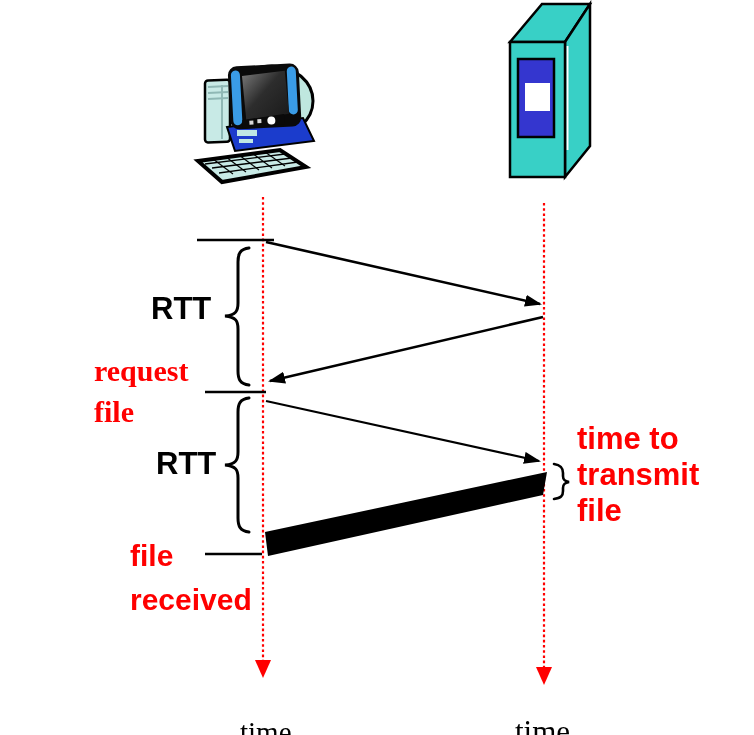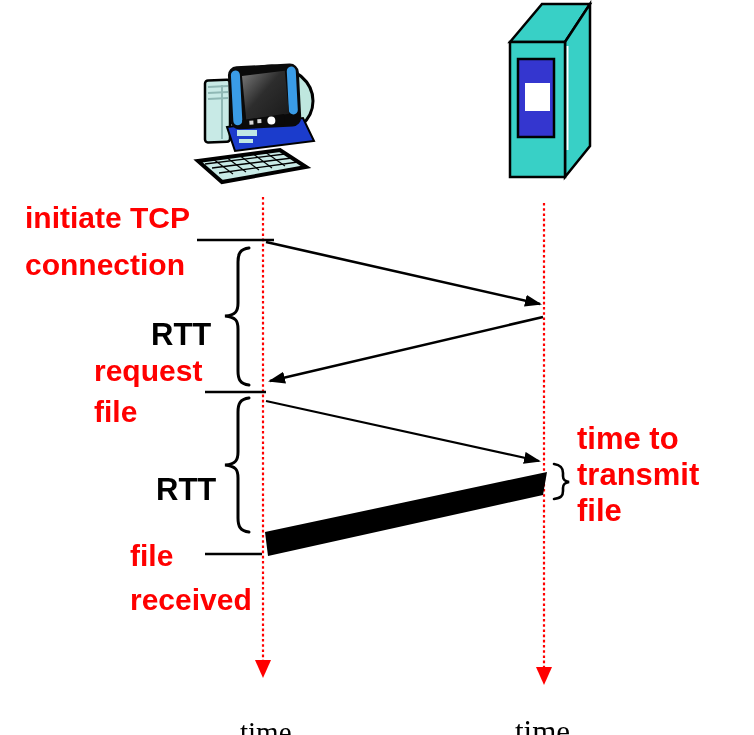--- a/index.html
+++ b/index.html
@@ -7,25 +7,25 @@
     --server-teal:#38d0c6; --server-panel-blue:#3436cf;
     --client-base-blue:#1b3ccc; --client-accent-blue:#3a9ce6; --client-light-teal:#c8eae6;
   }
   html,body{margin:0;padding:0;background:#fff;}
   .canvas{
     position:relative; width:754px; height:735px; background:#fff;
     font-family:"Liberation Sans", sans-serif; overflow:hidden;
   }
   .canvas svg{position:absolute; left:0; top:0;}
   .lbl{position:absolute; white-space:pre-line; color:var(--annotation-red,#f00); font-weight:bold;}
-  .lbl.black{color:var(--ink-black,#000);margin-top:26px;}
+  .lbl.black{color:var(--ink-black,#000);}
   .lbl.serif{font-family:"Liberation Serif", serif; font-weight:normal; color:var(--ink-black,#000);margin-top:28px;}
   .initiate{left:25px; top:194px; font-size:30px; line-height:47px;}
   .rtt1{left:151px; top:291px; font-size:31px;}
-  .request{left:94px; top:350px; font-size:30px; line-height:41px;}
+  .request{left:94px; top:350px; font-size:30px; line-height:41px;font-family:Liberation Serif, serif;}
   .rtt2{left:156px; top:446px; font-size:31px;}
   .filercv{left:130px; top:534px; font-size:30px; line-height:44px;}
   .transmit{left:577px; top:421px; font-size:31px; line-height:36px;}
   .time-c{left:240px; top:688px; font-size:29px;}
   .time-s{left:515px; top:686px; font-size:31px;}
   .ink-stroke{stroke:var(--ink-black,#000); fill:none;}
   .ink-fill{fill:var(--ink-black,#000);}
   .red-stroke{stroke:var(--timeline-red,#f00); fill:none;}
   .red-fill{fill:var(--timeline-red,#f00);}
   .teal{fill:var(--server-teal,#38d0c6); stroke:var(--ink-black,#000); stroke-width:2.5;}
@@ -113,22 +113,20 @@
     <line x1="543" y1="317" x2="270" y2="381" class="ink-stroke" stroke-width="2.6" marker-end="url(#arrow)"></line>
     <line x1="266" y1="401" x2="539" y2="461" class="ink-stroke" stroke-width="2.2" marker-end="url(#arrow)"></line>
 
     <polygon points="265,532 547,472 543,495 268,556" class="ink-fill"></polygon>
 
     <path d="M 249 248 C 240 249 238 254 238 262 L 238 303 C 238 311 236 315 225 316 C 236 317 238 321 238 329 L 238 371 C 238 379 240 384 249 385" class="ink-stroke" stroke-width="3" stroke-linecap="round"></path>
     <path d="M 249 398 C 240 399 238 404 238 412 L 238 452 C 238 460 236 464 225 465 C 236 466 238 470 238 478 L 238 518 C 238 526 240 531 249 532" class="ink-stroke" stroke-width="3" stroke-linecap="round"></path>
     <path d="M 554 464 C 561 465 563 468 563 473 L 563 476 C 563 480 565 481 569 482 C 565 483 563 484 563 488 L 563 491 C 563 496 561 498 554 499" class="ink-stroke" stroke-width="2.6" stroke-linecap="round"></path>
   </svg>
 
-  <div class="lbl initiate">initiate TCP
-connection</div>
   <div class="lbl black rtt1">RTT</div>
   <div class="lbl request">request
 file</div>
   <div class="lbl black rtt2">RTT</div>
   <div class="lbl filercv">file
 received</div>
   <div class="lbl transmit">time to
 transmit
 file</div>
   <div class="lbl serif time-c">time</div>

